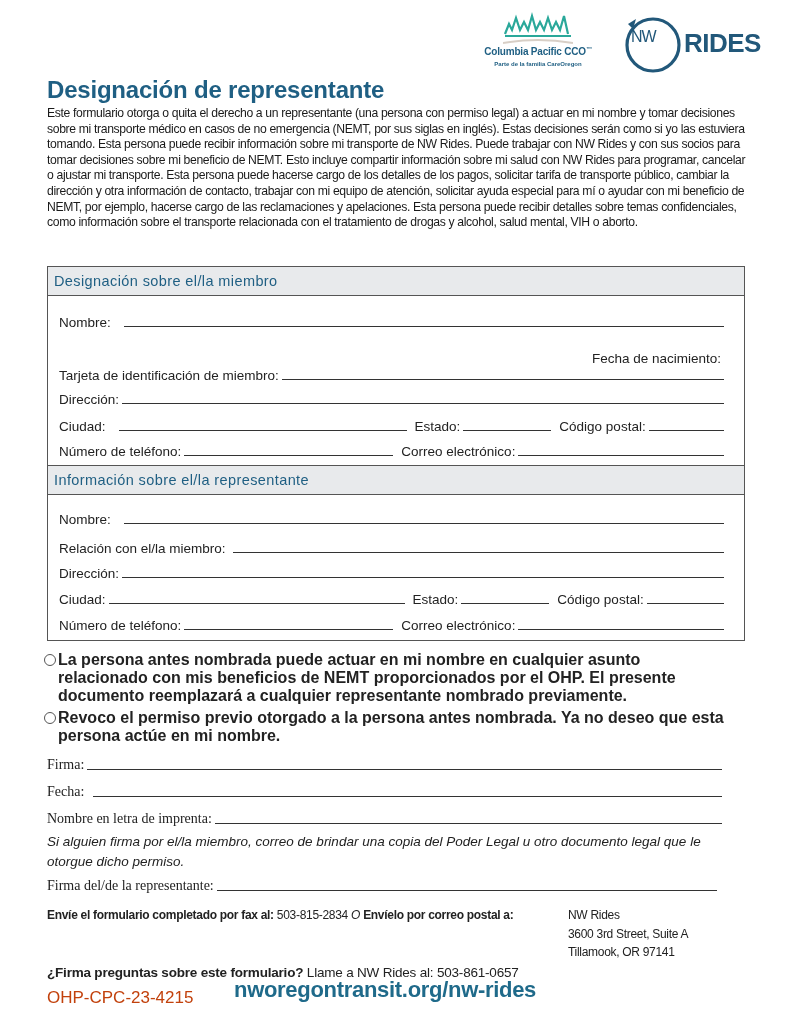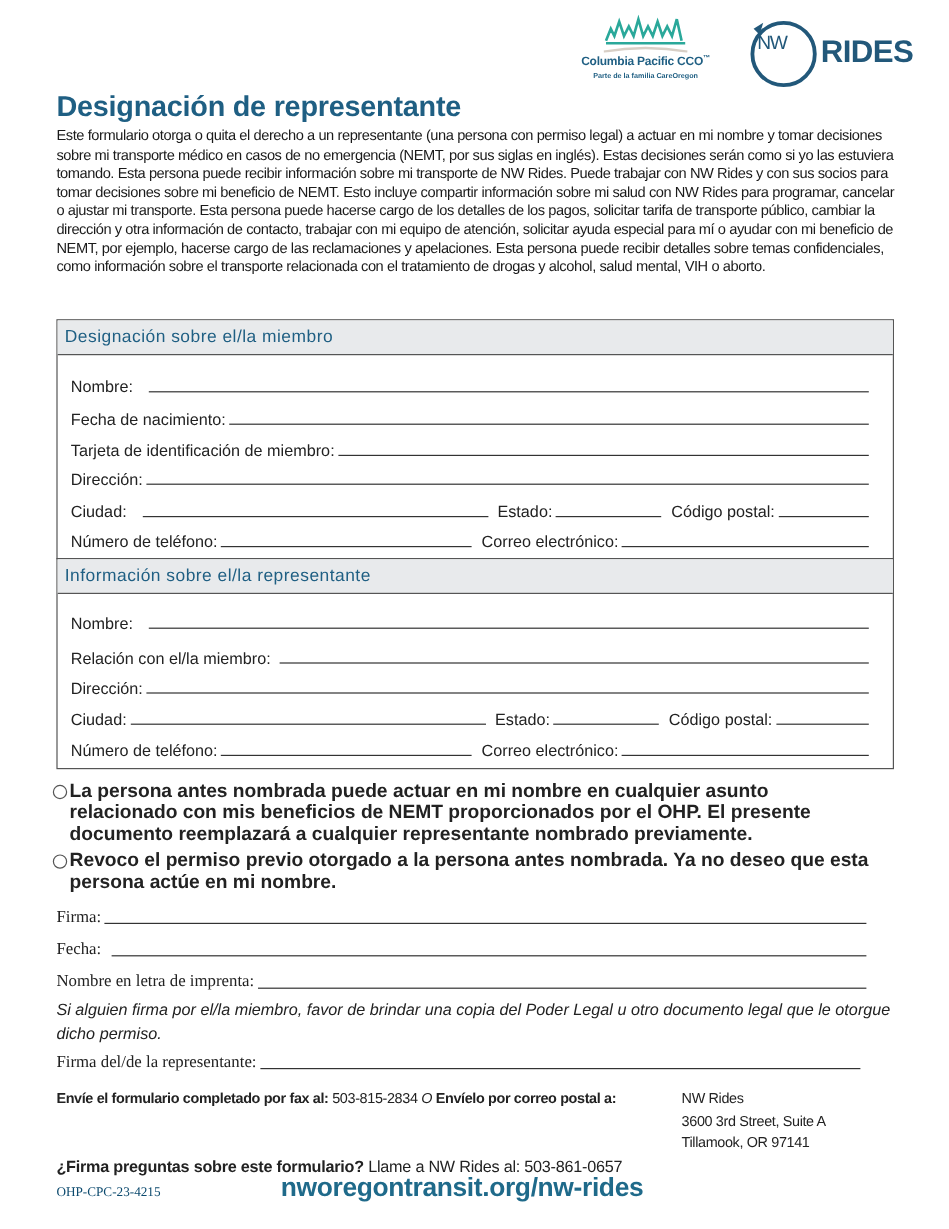--- a/index.html
+++ b/index.html
@@ -43,21 +43,21 @@
   .sig .line { flex: 1; border-bottom: 1.2px solid #333; margin-bottom: 3px; }
   .note { position: absolute; left: 47px; top: 832px; width: 700px; font-size: 13.5px; font-style: italic; line-height: 20px; color: #222; }
 
   
   .send { position: absolute; left: 47px; top: 908px; font-size: 12px; color: #222; letter-spacing: -0.3px; }
   .send b { font-weight: bold; }
   .send i { font-style: italic; }
   .addr { position: absolute; left: 568px; font-size: 12px; color: #222; letter-spacing: -0.3px; }
   .q { position: absolute; left: 47px; top: 965px; font-size: 13.5px; color: #222; letter-spacing: -0.2px; }
   .q b { font-weight: bold; }
-  .code { position: absolute; left: 47px; top: 988px; font-size: 11px; color: #0c4a6e; font-family: Liberation Serif, serif; }
+  .code { position: absolute; left: 47px; top: 988px; font-size: 17px; color: #c2410c; }
   .url { position: absolute; left: 234px; top: 977px; font-size: 22px; font-weight: bold; color: #1f6a8a; letter-spacing: -0.3px; }
 </style>
 </head>
 <body>
 
 <div class="logos">
   <div class="cpcco">
     <svg width="70" height="32" viewBox="0 0 70 32">
       <polyline points="2,22 6,12 9,18 13,6 17,18 21,10 25,18 29,4 33,18 37,10 41,18 45,6 49,18 53,10 57,18 61,4 65,22" fill="none" stroke="#2aa89a" stroke-width="2.2"></polyline>
       <line x1="2" y1="24" x2="68" y2="24" stroke="#2aa89a" stroke-width="2"></line>
@@ -79,21 +79,21 @@
 <div class="title">Designación de representante</div>
 <p class="intro">Este formulario otorga o quita el derecho a un representante (una persona con permiso legal) a actuar en mi nombre y tomar decisiones sobre mi transporte médico en casos de no emergencia (NEMT, por sus siglas en inglés). Estas decisiones serán como si yo las estuviera tomando. Esta persona puede recibir información sobre mi transporte de NW Rides. Puede trabajar con NW Rides y con sus socios para tomar decisiones sobre mi beneficio de NEMT. Esto incluye compartir información sobre mi salud con NW Rides para programar, cancelar o ajustar mi transporte. Esta persona puede hacerse cargo de los detalles de los pagos, solicitar tarifa de transporte público, cambiar la dirección y otra información de contacto, trabajar con mi equipo de atención, solicitar ayuda especial para mí o ayudar con mi beneficio de NEMT, por ejemplo, hacerse cargo de las reclamaciones y apelaciones. Esta persona puede recibir detalles sobre temas confidenciales, como información sobre el transporte relacionada con el tratamiento de drogas y alcohol, salud mental, VIH o aborto.</p>
 
 <div class="box" style="top:266px; height:200px;">
   <div class="box-head">Designación sobre el/la miembro</div>
   <div class="row" style="top:45px;">
     <span class="lbl">Nombre:</span>
       <span style="width:10px"></span>
     <span class="line"></span>
   </div>
-  <div class="row" style="top:72px;">
+  <div class="row" style="top:84px;flex-direction:column;">
     <span class="lbl">Fecha de nacimiento:</span>
     <span class="line"></span>
   </div>
   <div class="row" style="top:98px;">
     <span class="lbl">Tarjeta de identificación de miembro:</span>
     <span class="line"></span>
   </div>
   <div class="row" style="top:122px;">
     <span class="lbl">Dirección:</span>
     <span class="line"></span>
@@ -168,21 +168,21 @@
 </div>
 <div class="sig" style="top:782px;">
   <span class="lbl">Fecha:</span>
     <span style="width:6px"></span>
   <span class="line"></span>
 </div>
 <div class="sig" style="top:809px;">
   <span class="lbl">Nombre en letra de imprenta:</span>
   <span class="line"></span>
 </div>
-<p class="note">Si alguien firma por el/la miembro, favor de brindar una copia del Poder Legal u otro documento legal que le otorgue dicho permiso.</p>
+<p class="note">Si alguien firma por el/la miembro, correo de brindar una copia del Poder Legal u otro documento legal que le otorgue dicho permiso.</p>
 <div class="sig" style="top:876px; width:670px;">
   <span class="lbl">Firma del/de la representante:</span>
   <span class="line"></span>
 </div>
 
 <div class="send">
   <b>Envíe el formulario completado por fax al:</b>
   <span>503-815-2834</span>
   <i>O</i>
   <b>Envíelo por correo postal a:</b>

